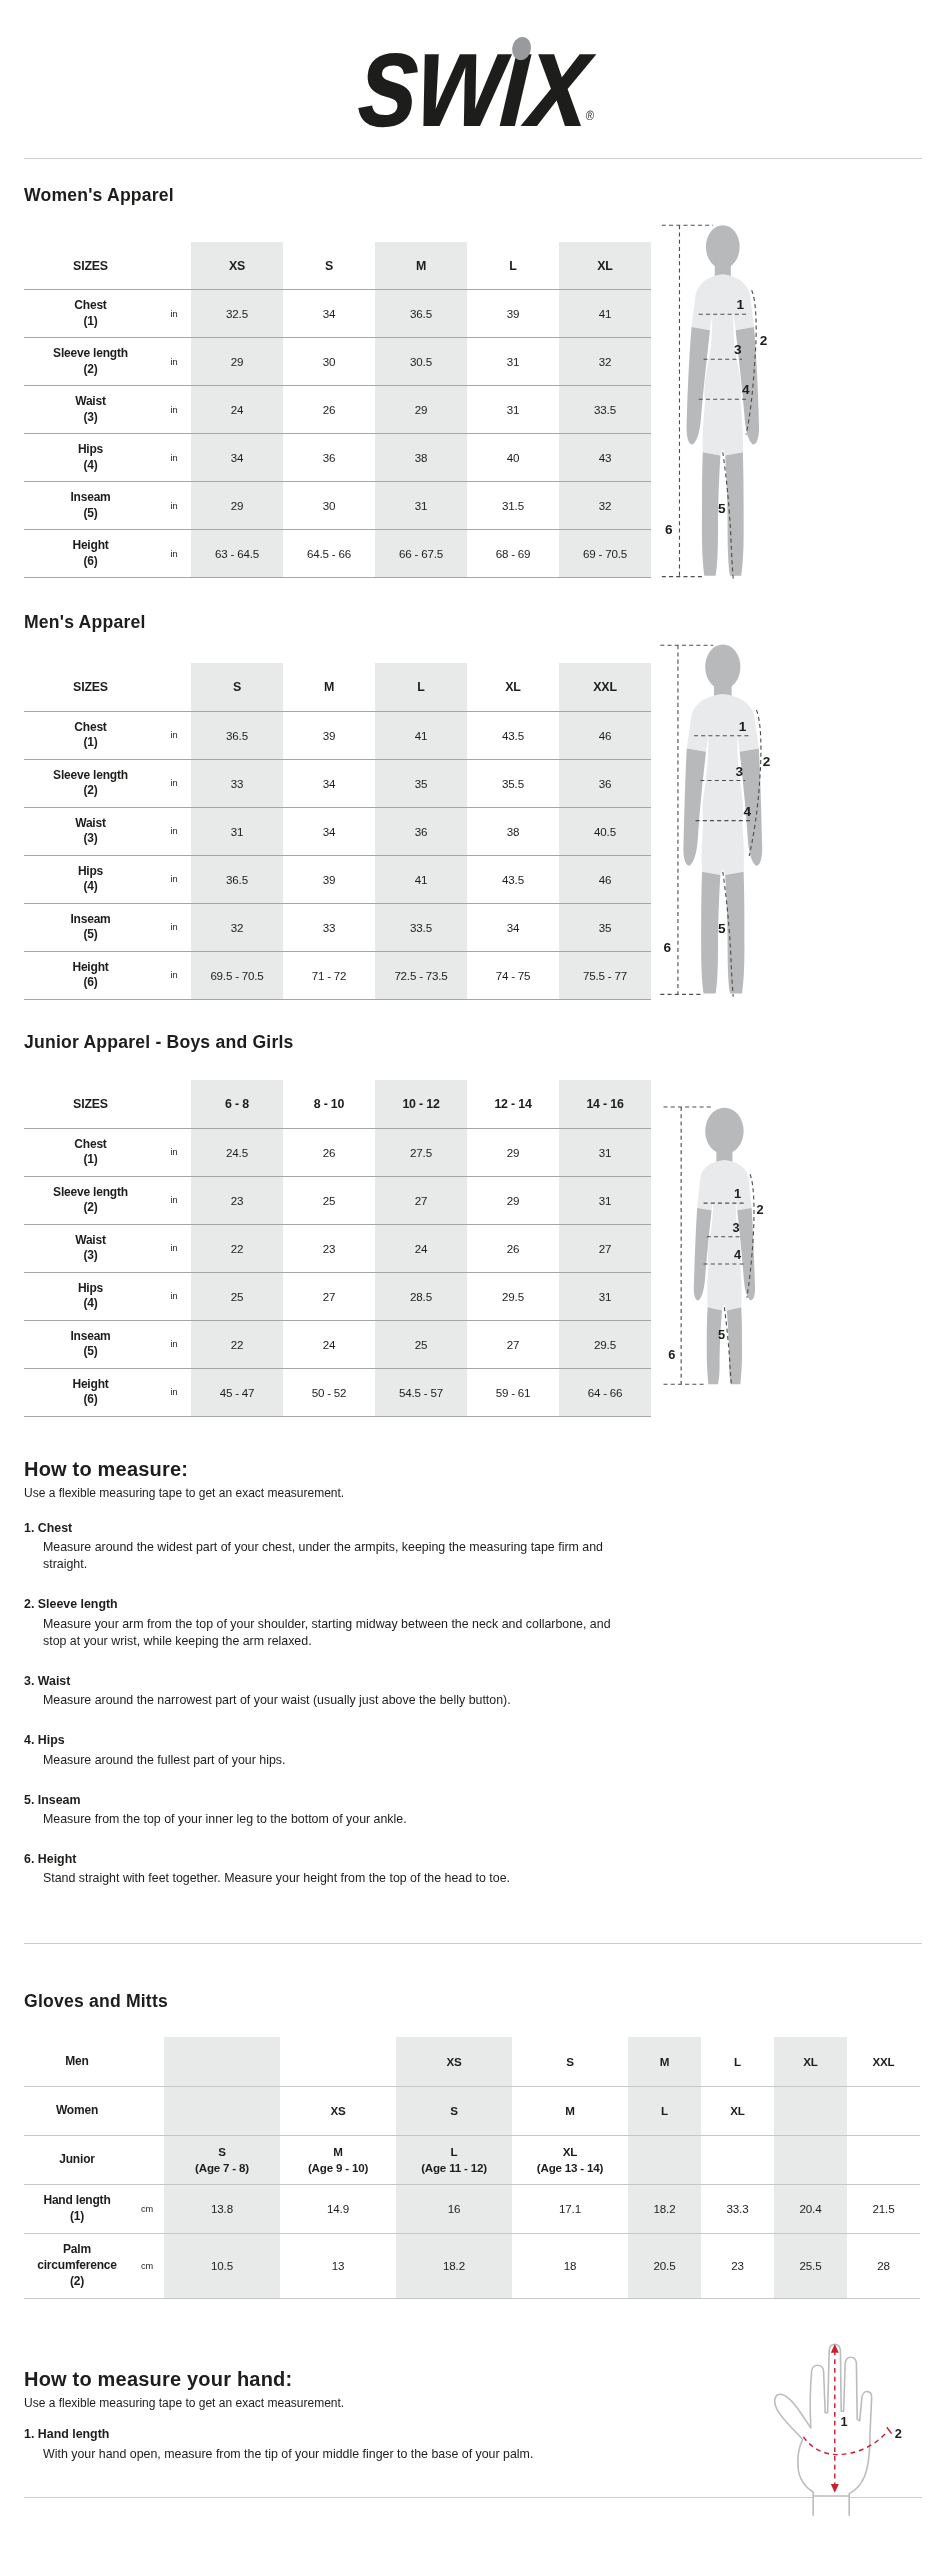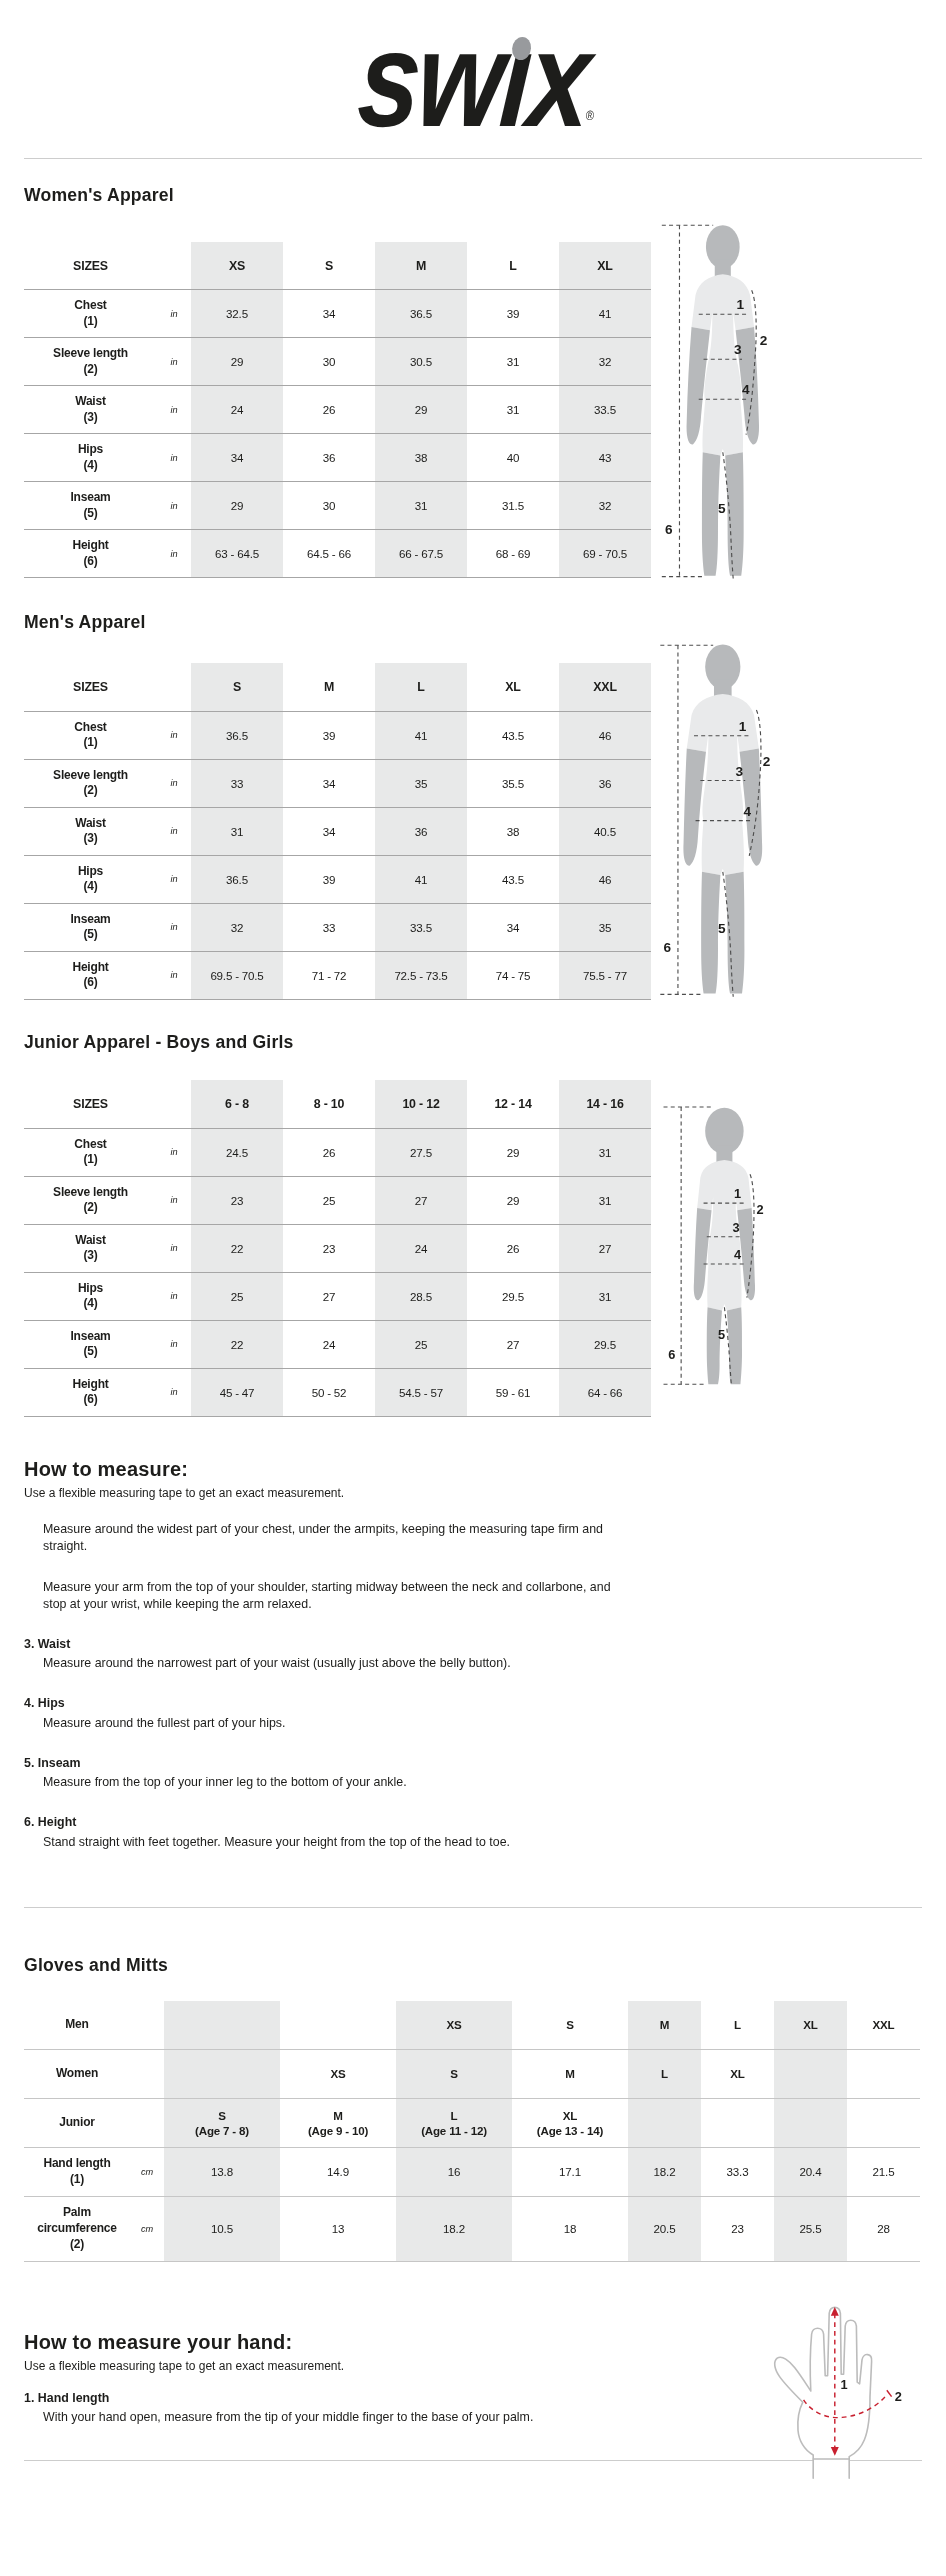--- a/index.html
+++ b/index.html
@@ -37,21 +37,21 @@
   .sec-junior table.apparel{margin-top:26.5px;}
   table.gloves{margin-top:24px;}
   col.shade{background:#e8e9e9;}
   table.apparel tr{border-bottom:0.8px solid #a6a6a6;height:48px;}
   table.gloves tr{border-bottom:0.8px solid #c6c6c6;height:49px;}
   table.gloves tr.tall{height:65px;}
   th,td{padding:0;text-align:center;vertical-align:middle;font-weight:normal;}
   .sizes-label{font-weight:bold;font-size:12.4px;}
   .head-row th.size-col{font-weight:bold;font-size:12.4px;}
   .row-label{font-weight:bold;font-size:12px;line-height:1.32;}
-  .unit{font-size:9.2px;font-style:italic;}
+  .unit{font-size:9.2px;}
   .val{font-size:11.6px;line-height:1.32;}
   .val.bold{font-weight:bold;}
 
   
   .intro{font-size:12px;margin:4px 0 0;}
   .m-list{margin-top:21px;}
   .m-item{margin-bottom:24px;}
   .m-term{font-weight:bold;font-size:12.4px;line-height:15.2px;}
   .m-desc{margin-left:19px;margin-top:3.2px;max-width:587px;font-size:12.4px;line-height:17px;}
   .sec-hand .m-desc{max-width:722px;margin-left:19px;}
@@ -462,23 +462,25 @@
         <text x="14" y="324">6</text>
       </g>
     </svg>
   </section>
 
   <section class="sec-howto">
     <h2 class="big-h">How to measure:</h2>
     <p class="intro">Use a flexible measuring tape to get an exact measurement.</p>
     <div class="m-list">
       <div class="m-item">
+        <div class="m-term"><span>1.</span> <span>Chest</span></div>
         <div class="m-desc">Measure around the widest part of your chest, under the armpits, keeping the measuring tape firm and straight.</div>
       </div>
       <div class="m-item">
+        <div class="m-term"><span>2.</span> <span>Sleeve length</span></div>
         <div class="m-desc">Measure your arm from the top of your shoulder, starting midway between the neck and collarbone, and stop at your wrist, while keeping the arm relaxed.</div>
       </div>
       <div class="m-item">
         <div class="m-term"><span>3.</span> <span>Waist</span></div>
         <div class="m-desc">Measure around the narrowest part of your waist (usually just above the belly button).</div>
       </div>
       <div class="m-item">
         <div class="m-term"><span>4.</span> <span>Hips</span></div>
         <div class="m-desc">Measure around the fullest part of your hips.</div>
       </div>

